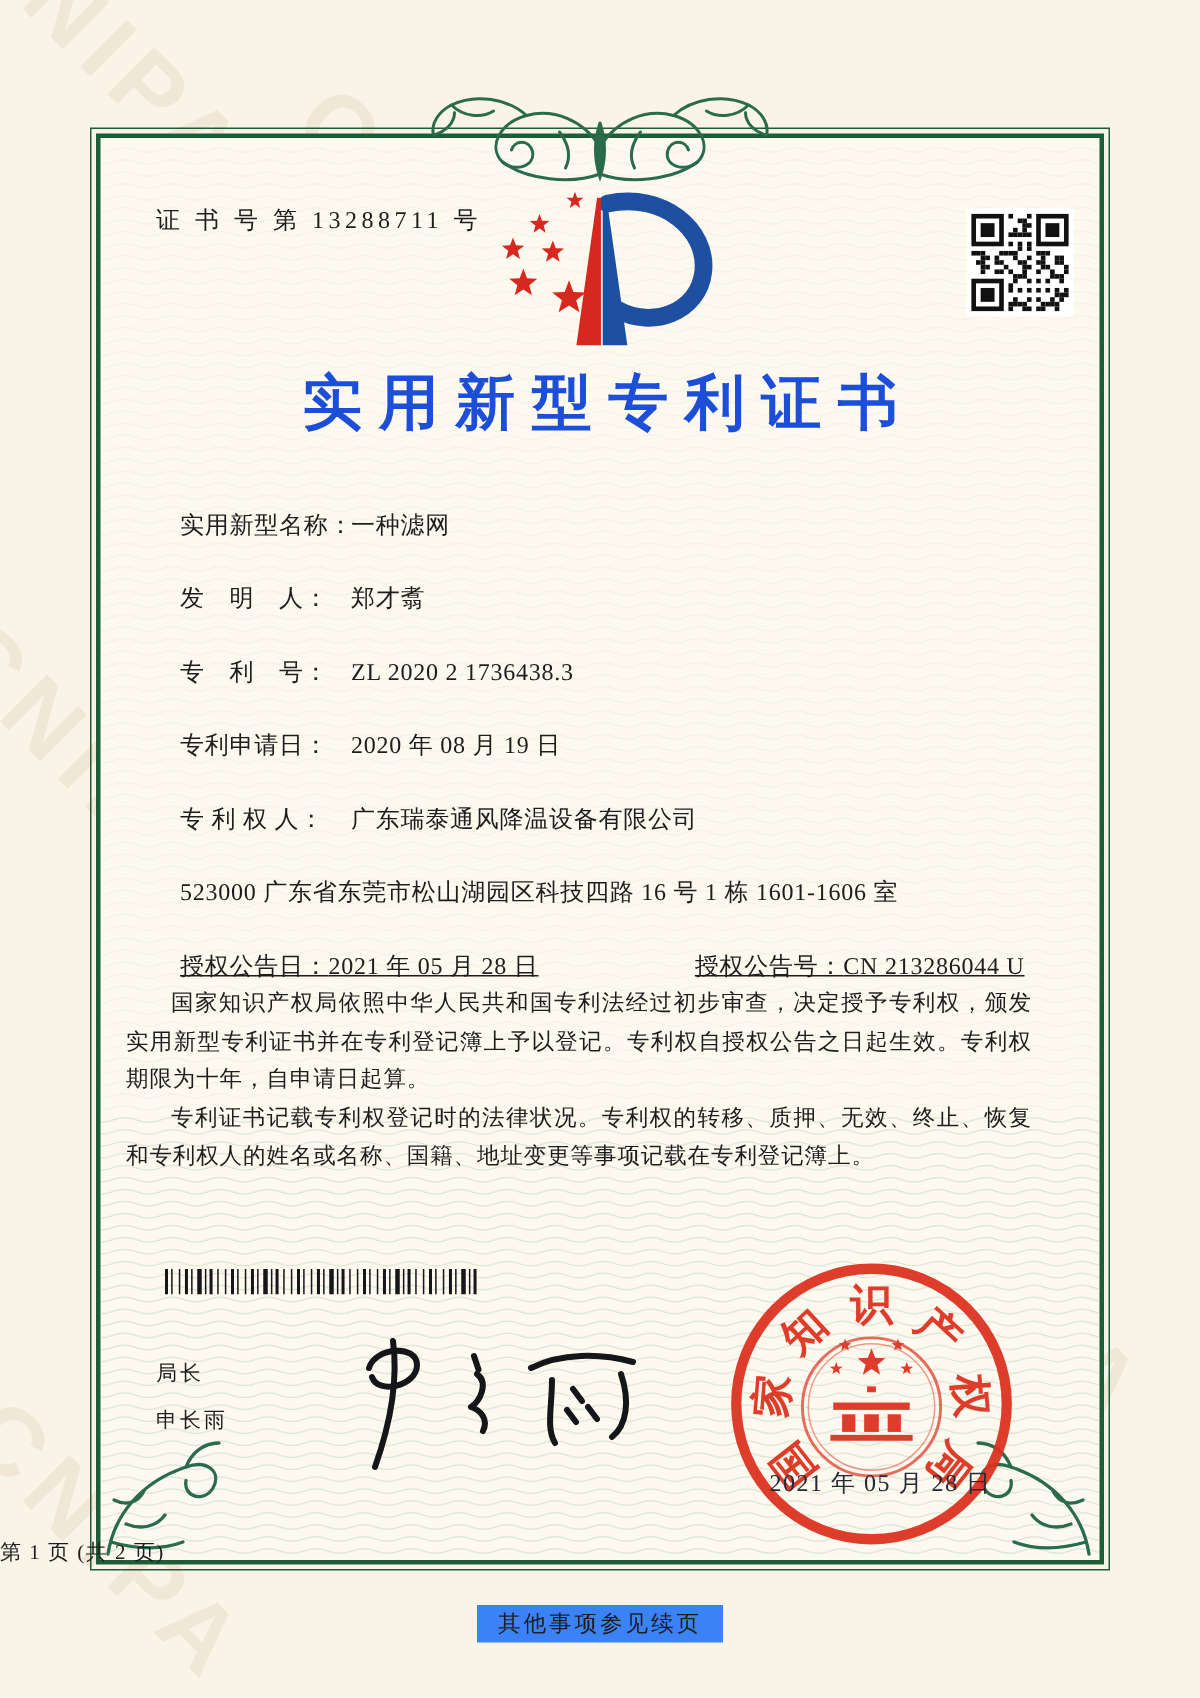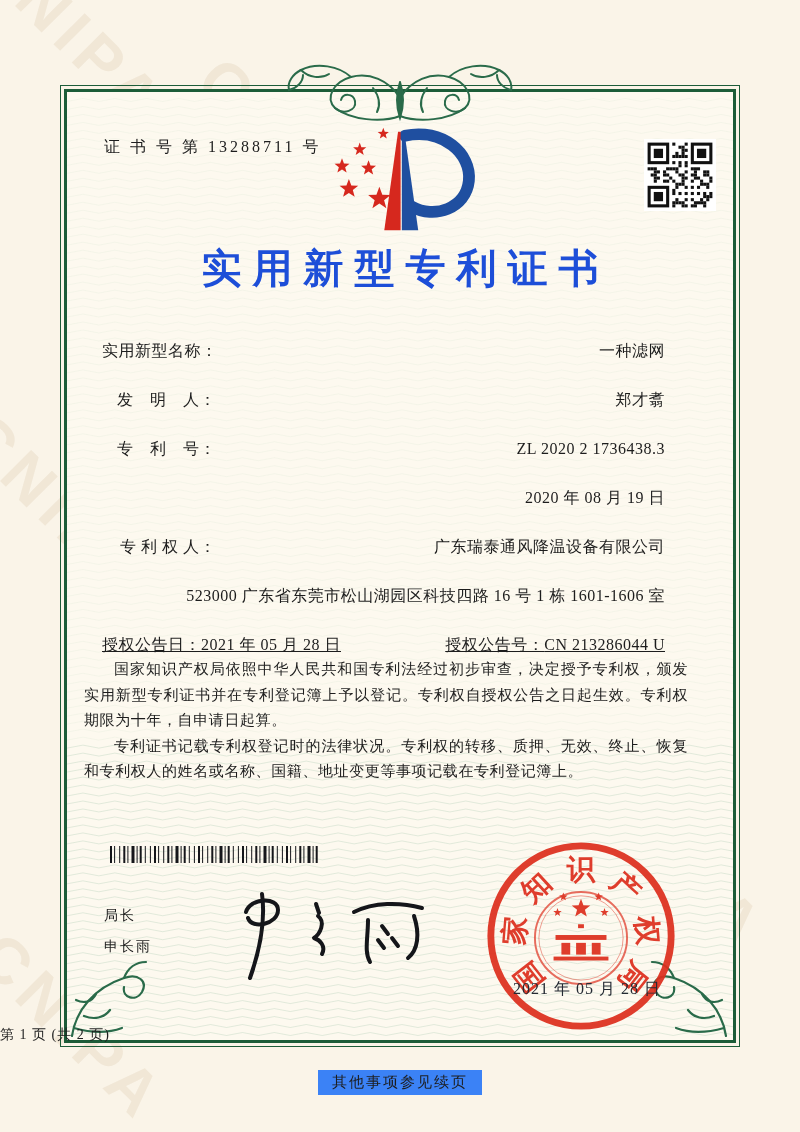--- a/index.html
+++ b/index.html
@@ -12,21 +12,21 @@
       border:1.5px solid #1c5c38;z-index:2;}
   .border-inner{position:absolute;left:3px;top:3px;right:3px;bottom:3px;
       border:3px solid #1c5c38;background:#fdf9ef;}
   #waves{position:absolute;left:0;top:0;width:100%;height:100%;}
   .content{position:absolute;left:0;top:0;width:800px;height:1132px;z-index:3;}
   .cert-no{position:absolute;left:104px;top:137px;font-size:16px;letter-spacing:3px;}
   .logo{position:absolute;left:322px;top:120px;width:158px;height:118px;}
   .qr{position:absolute;left:644px;top:139px;width:72px;height:72px;background:#fff;}
   .title{position:absolute;left:0;top:241px;width:100%;text-align:center;font-size:40px;
          font-weight:bold;letter-spacing:11px;text-indent:11px;color:#1d4ed8;}
-  .fields{position:absolute;left:102px;top:338px;width:563px;font-size:16px;text-align:right;}
+  .fields{position:absolute;left:120px;top:338px;width:563px;font-size:16px;}
   .frow{display:flex;min-height:49px;line-height:26px;letter-spacing:0.5px;}
   .flabel{width:114px;flex:none;white-space:pre;}
   .fvalue{flex:1;}
   .grant{display:flex;justify-content:space-between;min-height:40px;line-height:26px;letter-spacing:0.5px;}
   .gpair{white-space:pre;text-decoration:underline;}
   .paras{position:absolute;left:84px;top:657px;width:604px;font-size:15px;line-height:25.5px;
          text-align:justify;}
   .paras p{margin:0;text-indent:2em;letter-spacing:0.6px;}
   .barcode{position:absolute;left:110px;top:846px;width:212px;height:17px;}
   .signer{position:absolute;left:104px;top:907px;font-size:14px;letter-spacing:2px;}
@@ -362,20 +362,21 @@
       </div>
       <div class="frow">
         <span class="flabel">发　明　人：</span>
         <span class="fvalue">郑才翥</span>
       </div>
       <div class="frow">
         <span class="flabel">专　利　号：</span>
         <span class="fvalue">ZL 2020 2 1736438.3</span>
       </div>
       <div class="frow">
+        <span class="flabel">专利申请日：</span>
         <span class="fvalue">2020 年 08 月 19 日</span>
       </div>
       <div class="frow">
         <span class="flabel">专 利 权 人：</span>
         <span class="fvalue">广东瑞泰通风降温设备有限公司</span>
       </div>
       <div class="frow">
         <span class="fvalue">523000 广东省东莞市松山湖园区科技四路 16 号 1 栋 1601-1606 室</span>
       </div>
       <div class="grant">

